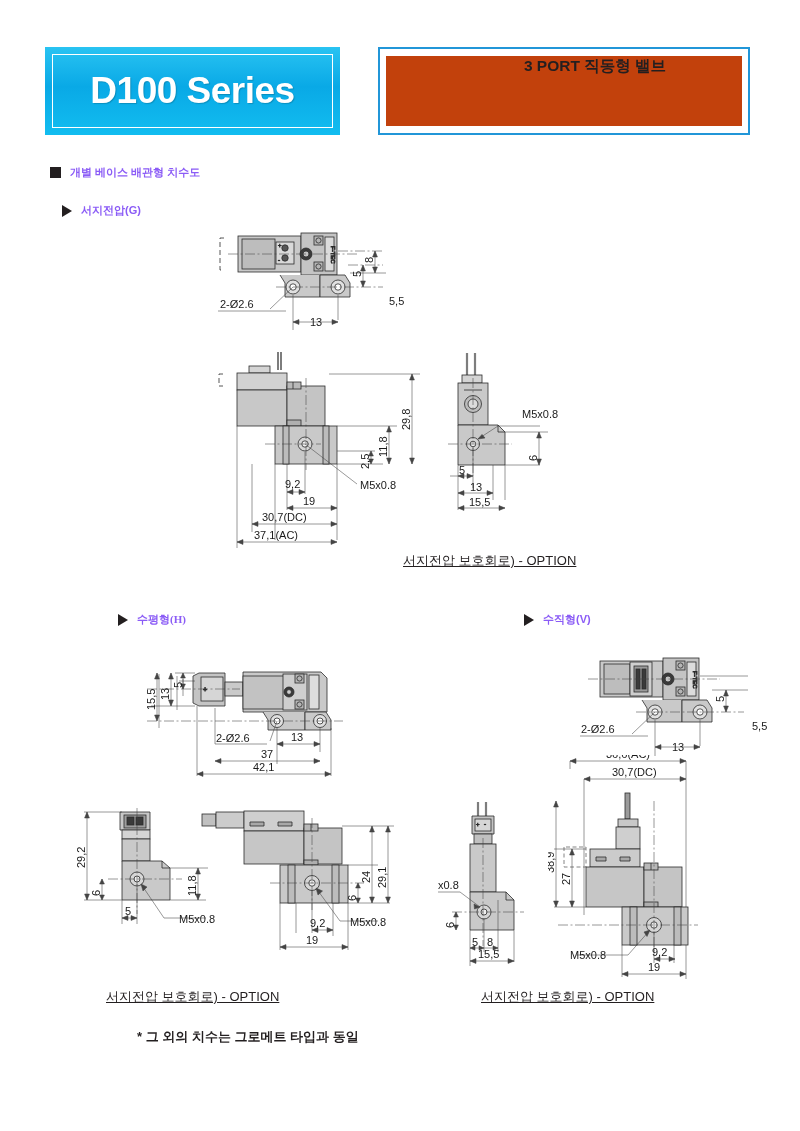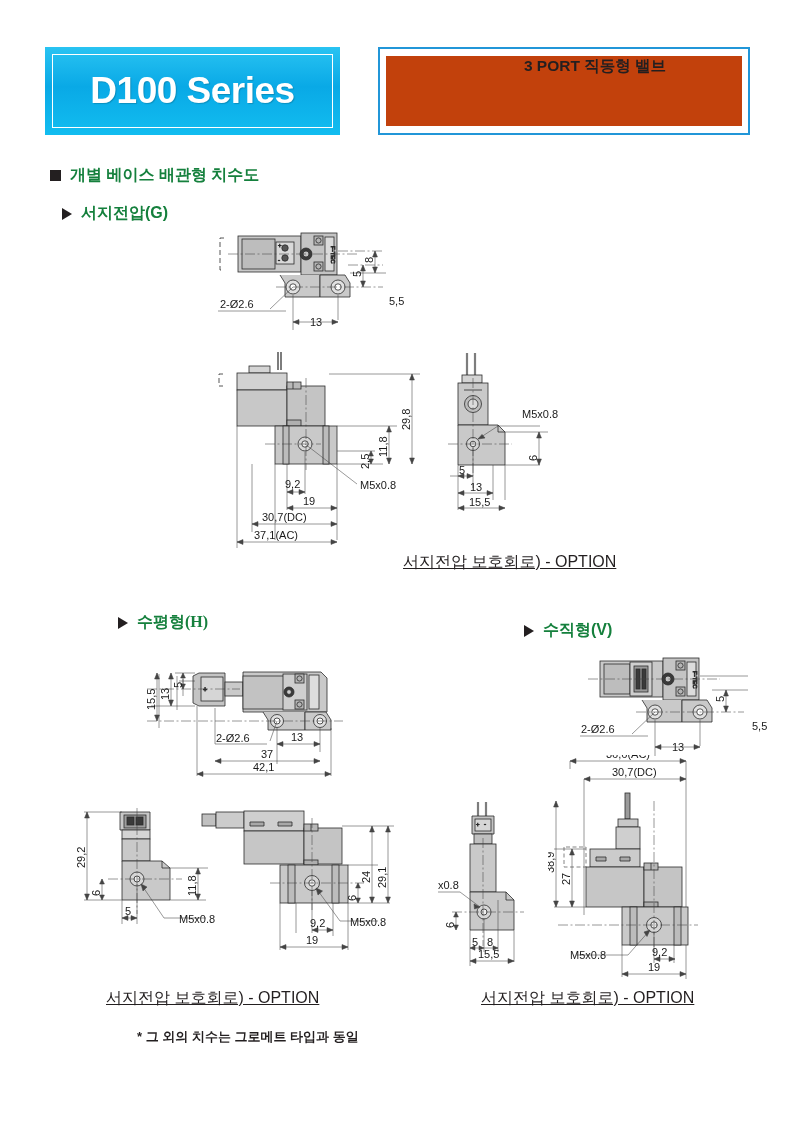--- a/index.html
+++ b/index.html
@@ -38,32 +38,32 @@
   .header-box .fill {
     width:100%; height:100%; background:#c2410c;
     display:flex; justify-content:center;
     padding-left:62px; gap:13px;
   }
   .header-box .line1 { font-size:15.5px; font-weight:bold; color:#231f20; }
   .header-box .line2 { font-size:15.5px; font-weight:bold; color:#231f20; }
 
   
   .sec-head {
-    position:absolute; font-size:16px; font-weight:bold; color:#15803d;
+    position:absolute; font-size:11px; font-weight:bold; color:#8b5cf6;
     display:flex; align-items:center; gap:9px; white-space:nowrap;
   }
   .sq { width:11px; height:11px; background:#231f20; display:inline-block; }
   .tri {
     width:0;height:0;border-left:10px solid #231f20;
     border-top:6.5px solid transparent;border-bottom:6.5px solid transparent;
     display:inline-block;
   }
 
   .caption {
-    position:absolute; font-size:16px; color:#231f20;
+    position:absolute; font-size:13px; color:#231f20;
     text-decoration: underline; white-space:nowrap;
   }
   .note {
     position:absolute; font-size:13px; font-weight:bold; color:#231f20; white-space:nowrap;
   }
 
   
   #footer { position:absolute; left:0; top:1070px; width:800px; height:61px; }
 
   
@@ -98,21 +98,21 @@
 <div class="sec-head" style="left:62px; top:203px;">
   <span class="tri"></span>
   <span>서지전압(G)</span>
 </div>
 
 <div class="sec-head" style="left:118px; top:612px;font-family:Liberation Serif, serif;">
   <span class="tri"></span>
   <span>수평형(H)</span>
 </div>
 
-<div class="sec-head" style="left:524px; top:612px;margin-top:8px;">
+<div class="sec-head" style="left:524px; top:612px;">
   <span class="tri"></span>
   <span>수직형(V)</span>
 </div>
 
 <div class="dwg" style="left:198px; top:225px;">
 <svg width="250" height="115" viewBox="0 0 250 115">
   <g stroke="#2b2b2b" fill="none" stroke-width="0.8">
 
     <path d="M26 13 L22 13 L22 45 L26 45" stroke-dasharray="5,3"></path>
 

